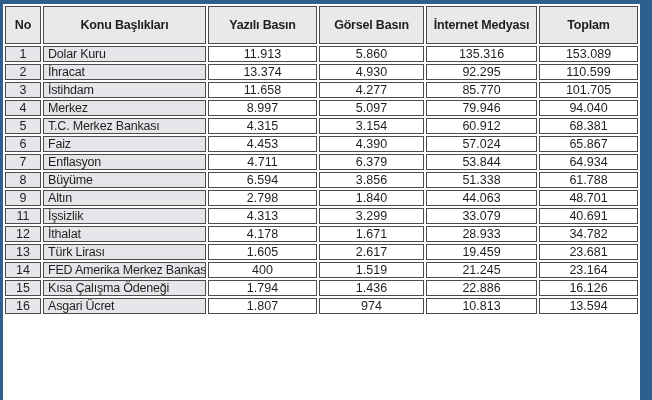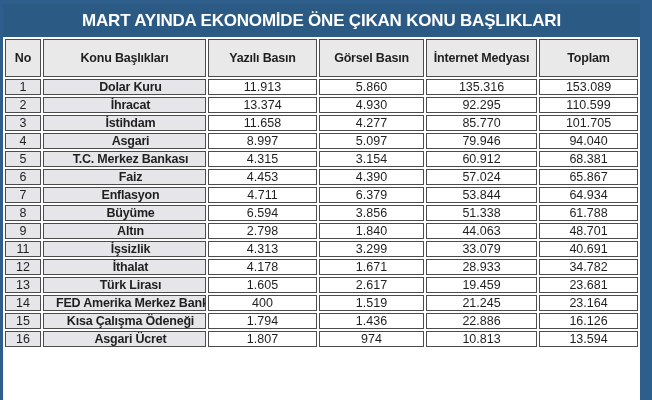--- a/index.html
+++ b/index.html
@@ -62,31 +62,29 @@
   }
   td {
     height: 15px;
     background: var(--cell-bg);
     text-align: center;
     vertical-align: middle;
   }
   td.no-cell { background: var(--label-bg); }
   td.topic-cell {
     background: var(--label-bg);
-    text-align: center;
-    padding-left: 12px;
+    text-align: left;
+    padding-left: 4px;
     letter-spacing: -0.2px;
-    font-weight: bold;
   }
 </style>
 </head>
 <body>
 
 <div class="panel">
-  <div class="title-bar">MART AYINDA EKONOMİDE ÖNE ÇIKAN KONU BAŞLIKLARI</div>
 
   <table>
     <colgroup>
       <col style="width:36px">
       <col style="width:163px">
       <col style="width:109px">
       <col style="width:105px">
       <col style="width:111px">
       <col style="width:99px">
     </colgroup>
@@ -120,21 +118,21 @@
         <tr>
     <td class="no-cell">3</td>
     <td class="topic-cell">İstihdam</td>
     <td>11.658</td>
     <td>4.277</td>
     <td>85.770</td>
     <td>101.705</td>
   </tr>
         <tr>
     <td class="no-cell">4</td>
-    <td class="topic-cell">Asgari</td>
+    <td class="topic-cell">Merkez</td>
     <td>8.997</td>
     <td>5.097</td>
     <td>79.946</td>
     <td>94.040</td>
   </tr>
         <tr>
     <td class="no-cell">5</td>
     <td class="topic-cell">T.C. Merkez Bankası</td>
     <td>4.315</td>
     <td>3.154</td>

